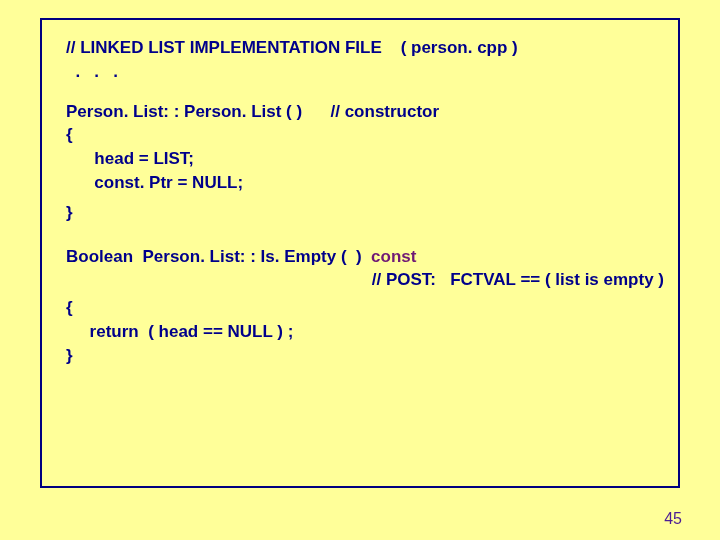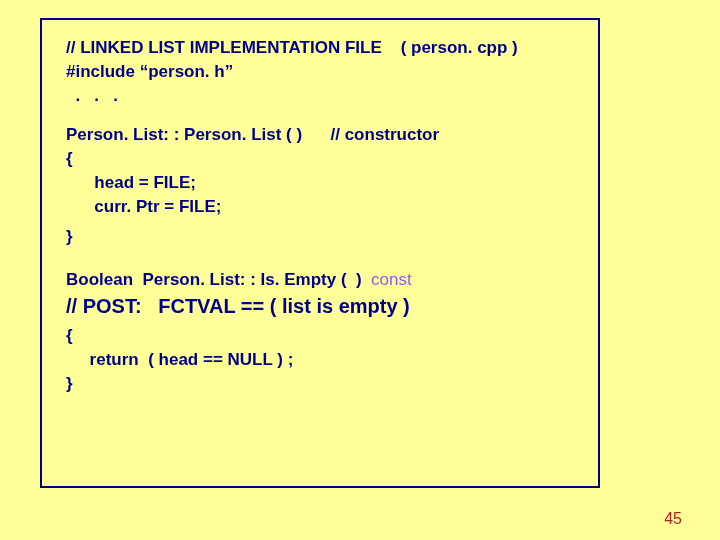--- a/index.html
+++ b/index.html
@@ -9,69 +9,69 @@
     height: 540px;
     background: #ffff99;
     font-family: Arial, Helvetica, sans-serif;
     position: relative;
     box-sizing: border-box;
   }
   .codebox {
     position: absolute;
     left: 40px;
     top: 18px;
-    width: 560px;
+    width: 640px;
     height: 470px;
     border: 2px solid #000080;
     padding: 16px 14px 10px 24px;
     box-sizing: border-box;
   }
   .line {
     font-size: 17px;
     line-height: 1.4;
     color: #00008b;
     font-weight: bold;
     white-space: pre;
   }
   .italic {
   }
   .constkw {
-    color: #8b5cf6;
-    font-weight: normal;
+    color: #701a75;
+    font-weight: bold;
   }
   .smaller {
-    font-size: 20px;
+    font-size: 17px;
+    text-align: right;
   }
   .pagenum {
     position: absolute;
     right: 38px;
     bottom: 12px;
     font-size: 16px;
-    color: #b91c1c;
+    color: #4c1d95;
   }
   .blk { margin-bottom: 6px; }
 </style>
 </head>
 <body>
 
 <div class="codebox">
 
   <div class="blk">
     <div class="line">// LINKED LIST IMPLEMENTATION FILE    ( person. cpp )</div>
-    <div class="line">#include “person. h”</div>
     <div class="line">  .   .   .</div>
   </div>
 
   <div style="height:10px"></div>
 
   <div class="blk">
     <div class="line"><span>Person. List: : Person. List ( )      </span><span class="italic">// constructor</span></div>
     <div class="line">{</div>
-    <div class="line">      head = FILE;</div>
-    <div class="line">      curr. Ptr = FILE;</div>
+    <div class="line">      head = LIST;</div>
+    <div class="line">      const. Ptr = NULL;</div>
     <div style="height:6px"></div>
     <div class="line">}</div>
   </div>
 
   <div style="height:14px"></div>
 
   <div class="blk">
     <div class="line"><span>Boolean  Person. List: : Is. Empty (  )  </span><span class="constkw">const</span></div>
     <div class="line italic smaller">// POST:   FCTVAL == ( list is empty )</div>
     <div style="height:4px"></div>

